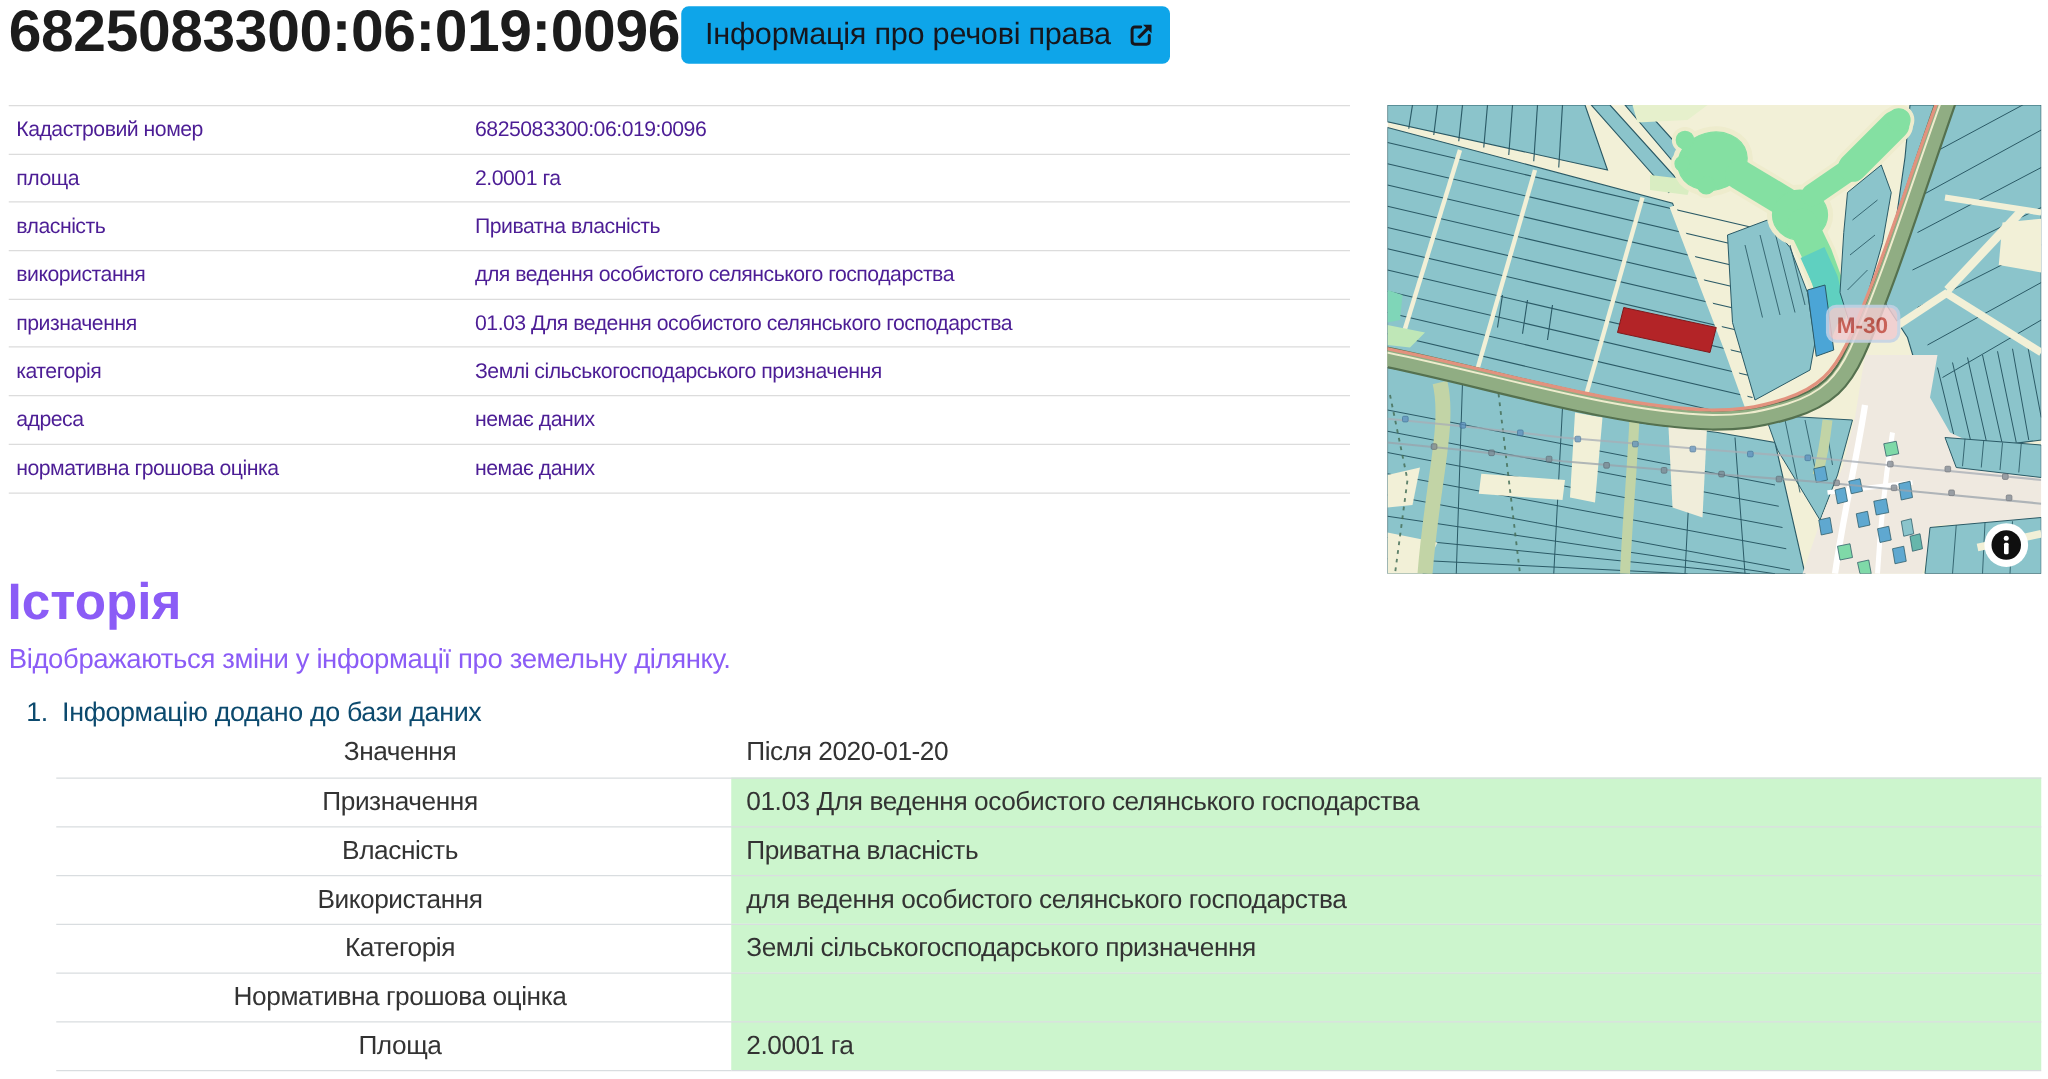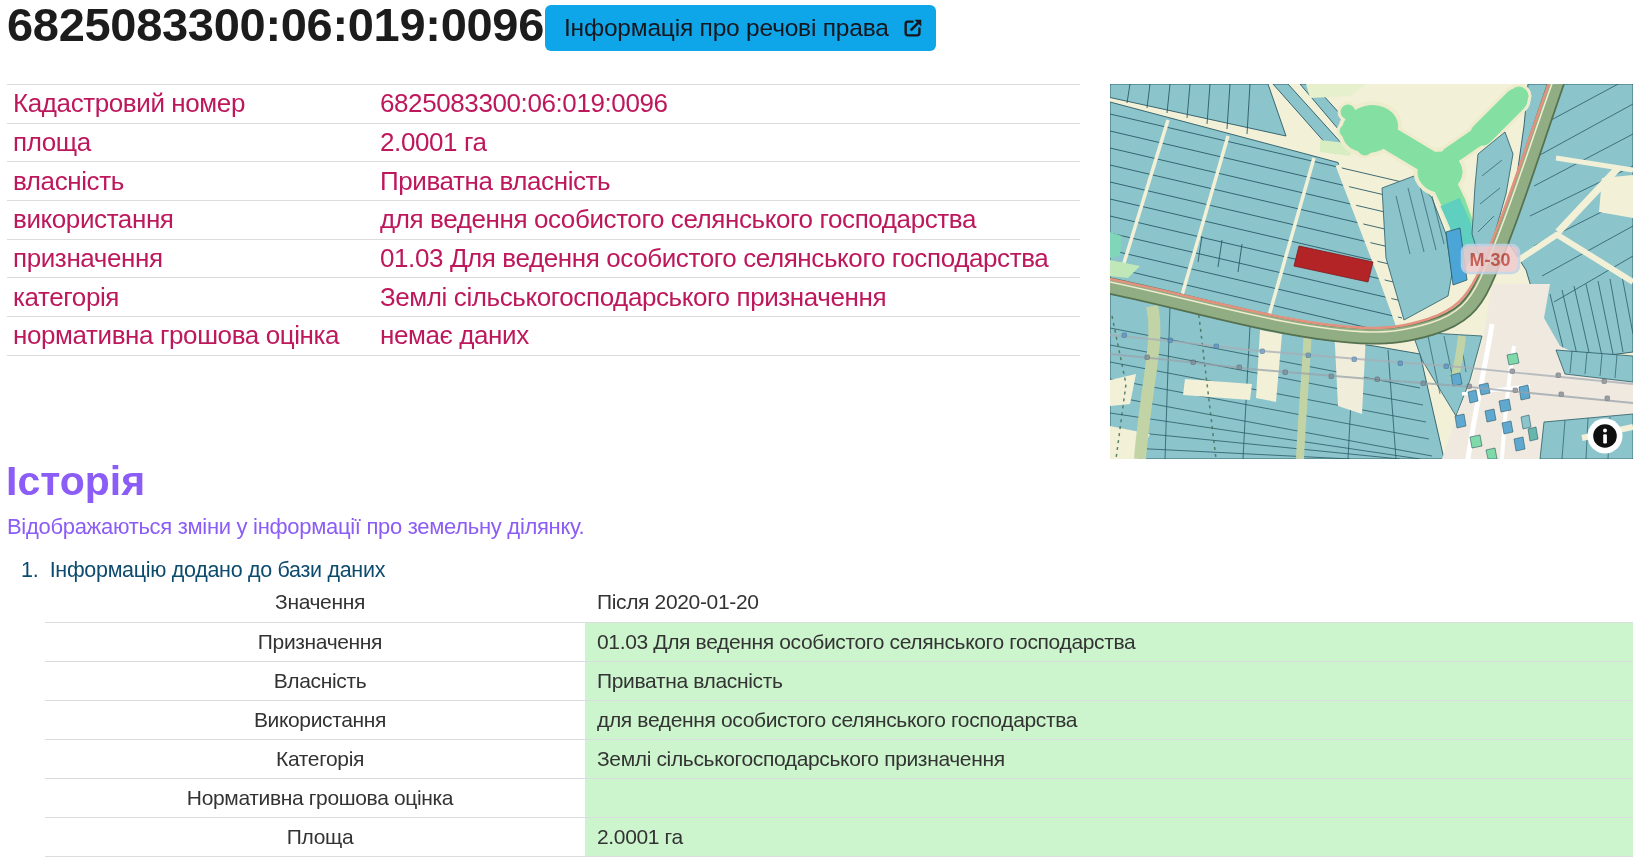--- a/index.html
+++ b/index.html
@@ -3,21 +3,21 @@
 <meta charset="utf-8">
 <title>6825083300:06:019:0096</title>
 <style>
   html,body{margin:0;padding:0;background:#fff;}
   body{width:1638px;height:863px;position:relative;overflow:hidden;
        font-family:"Liberation Sans",sans-serif;color:#333;}
   .abs{position:absolute;}
   h1.cad{left:7px;top:-6px;font-size:47px;font-weight:700;color:#1c1c1c;letter-spacing:-0.3px;margin:0;line-height:62px;}
   .btn{left:545px;top:5px;width:391px;height:46px;background:#0ea5e9;border-radius:6px;
        display:flex;align-items:center;padding-left:19px;gap:13px;color:#16161d;font-size:24.5px;letter-spacing:-0.2px;box-sizing:border-box;}
-  table.t1{left:7px;top:84px;width:1073px;border-collapse:collapse;table-layout:fixed;font-size:26px;color:#be185d;letter-spacing:-0.4px;}
+  table.t1{left:7px;top:84px;width:1073px;border-collapse:collapse;table-layout:fixed;font-size:17px;color:#4c1d95;letter-spacing:-0.4px;}
   table.t1 td{border-top:1px solid #dcdcdc;height:37.7px;padding:0;vertical-align:middle;}
   table.t1 tr.last td{border-bottom:1px solid #dcdcdc;}
   table.t1 td.l{padding-left:6px;width:367px;}
   h2.hist{left:6px;top:457px;margin:0;font-size:41px;font-weight:700;color:#8b5cf6;line-height:48px;}
   p.sub{left:7px;top:511px;margin:0;font-size:22px;letter-spacing:-0.3px;color:#8b5cf6;line-height:32px;text-align:right;}
   .li1{left:21px;top:558px;font-size:21.5px;letter-spacing:-0.3px;color:#0c4a6e;}
   table.t2{left:45px;top:583px;width:1588px;border-collapse:collapse;table-layout:fixed;font-size:21px;color:#333;letter-spacing:-0.35px;}
   table.t2 td{height:38px;padding:0;vertical-align:middle;}
   table.t2 tr.hd td{height:38.5px;}
   table.t2 tr.dr td{border-top:1px solid #d9dde0;}
@@ -60,20 +60,24 @@
         <td class="l">використання</td>
         <td>для ведення особистого селянського господарства</td>
       </tr>
   <tr>
         <td class="l">призначення</td>
         <td>01.03 Для ведення особистого селянського господарства</td>
       </tr>
   <tr>
         <td class="l">категорія</td>
         <td>Землі сільськогосподарського призначення</td>
+      </tr>
+  <tr>
+        <td class="l">адреса</td>
+        <td>немає даних</td>
       </tr>
   <tr class="last">
         <td class="l">нормативна грошова оцінка</td>
         <td>немає даних</td>
       </tr>
 </tbody>
   </table>
 
 <h2 class="abs hist">Історія</h2>
 

